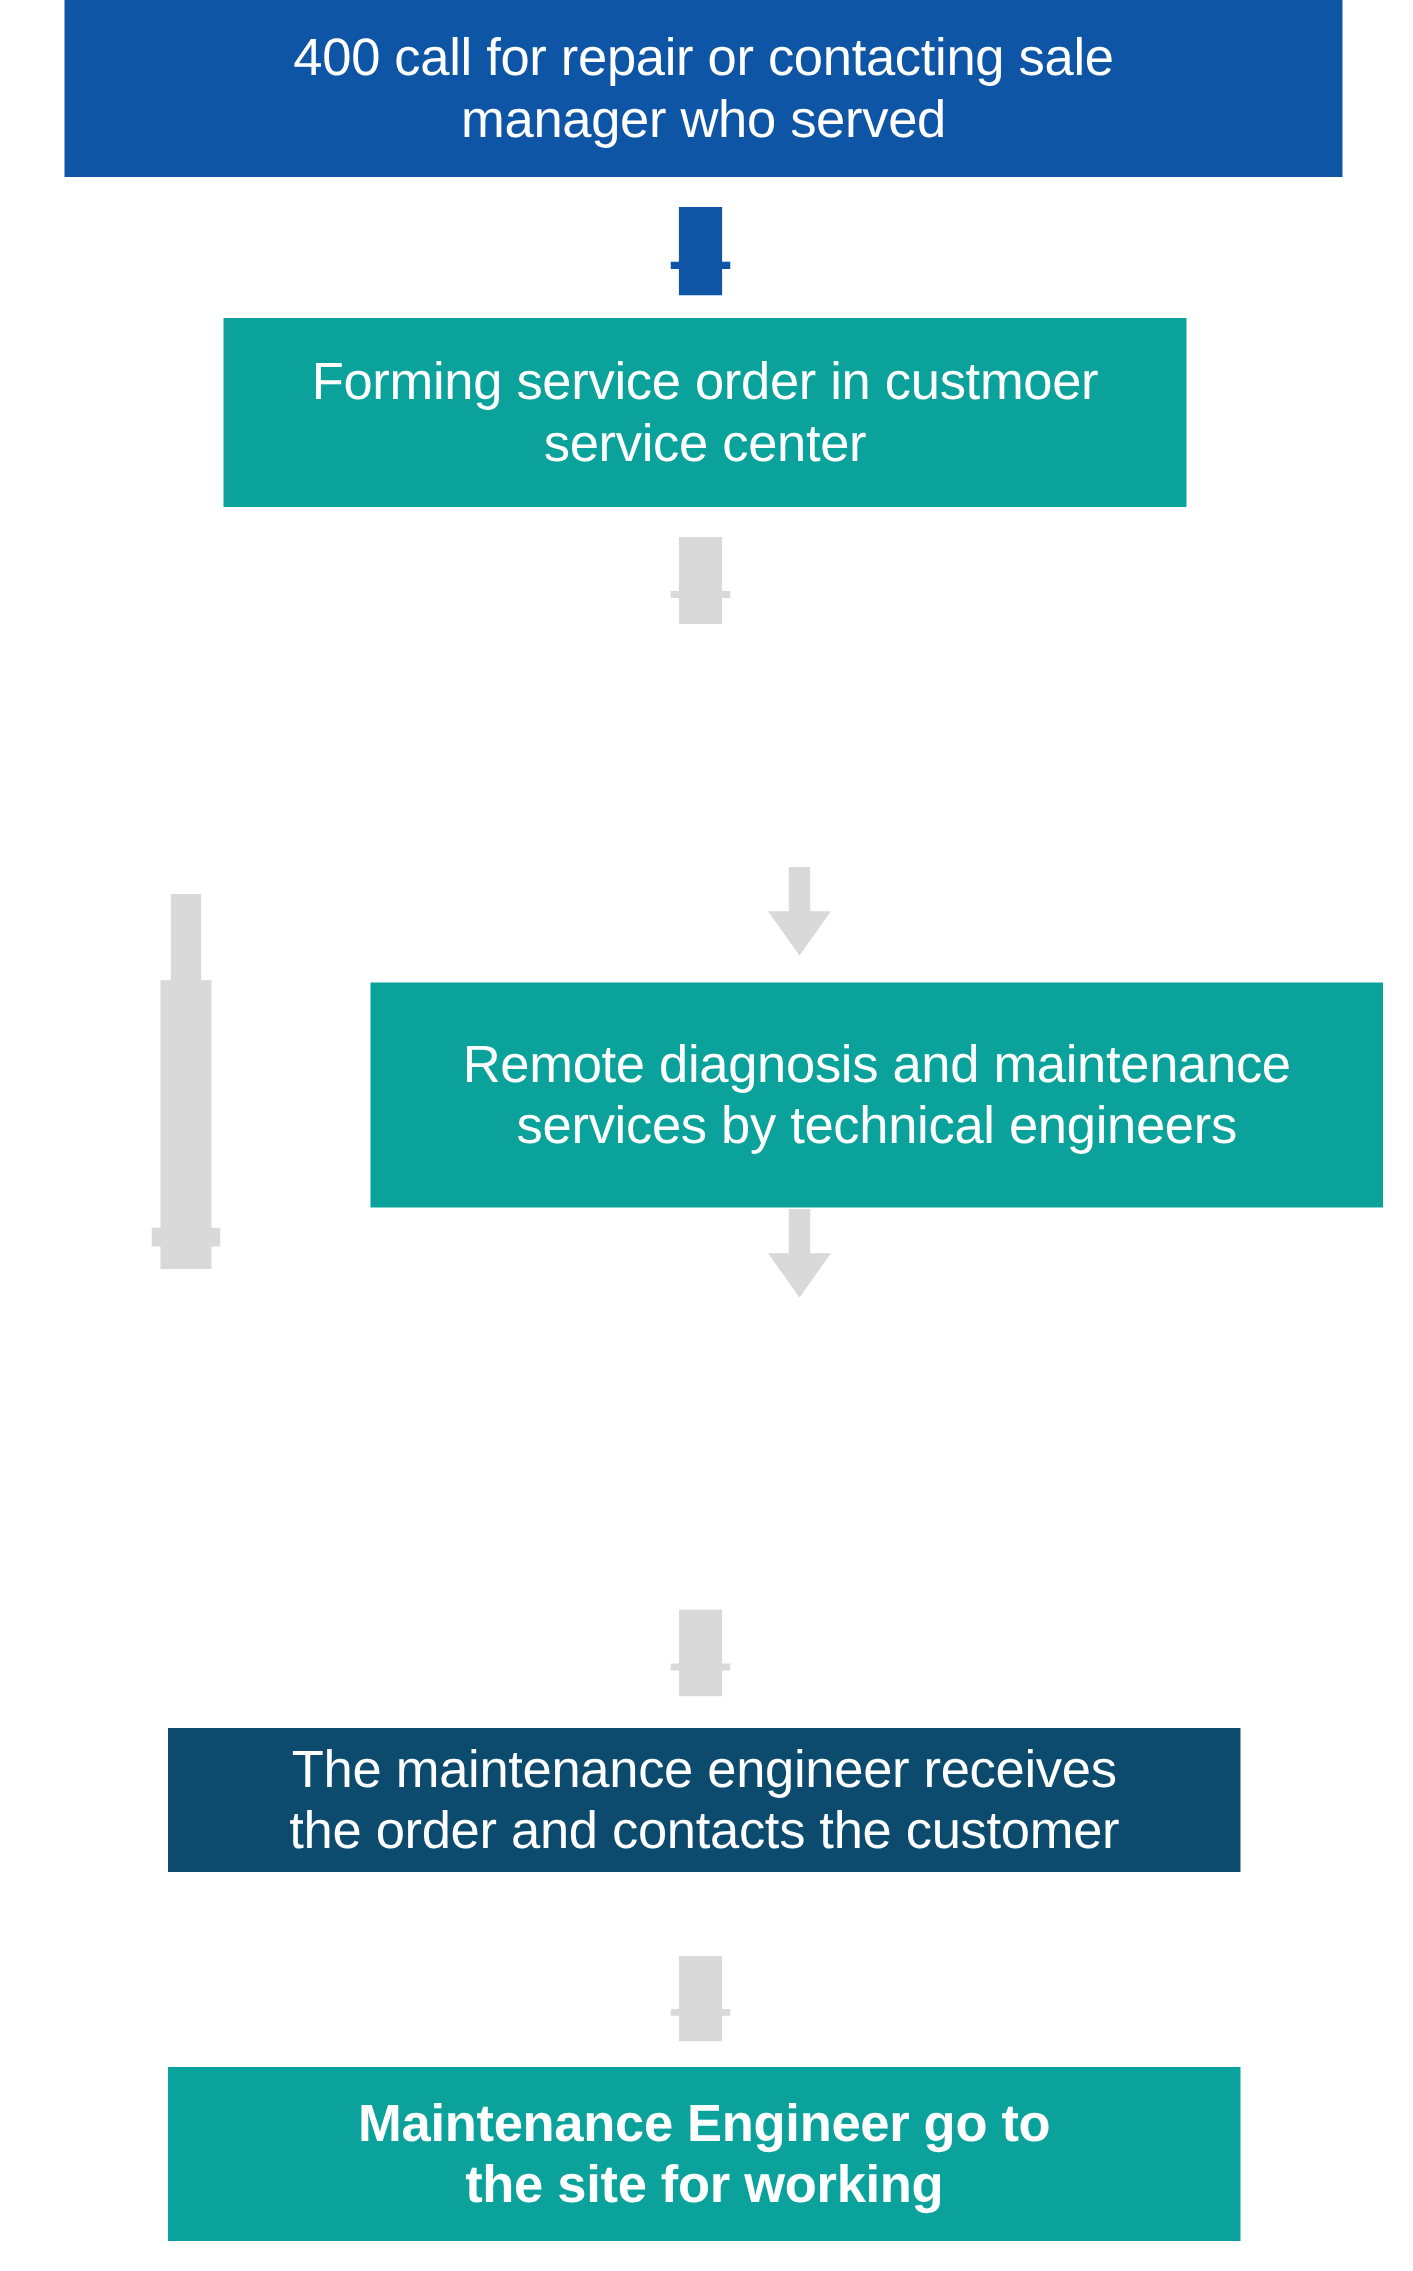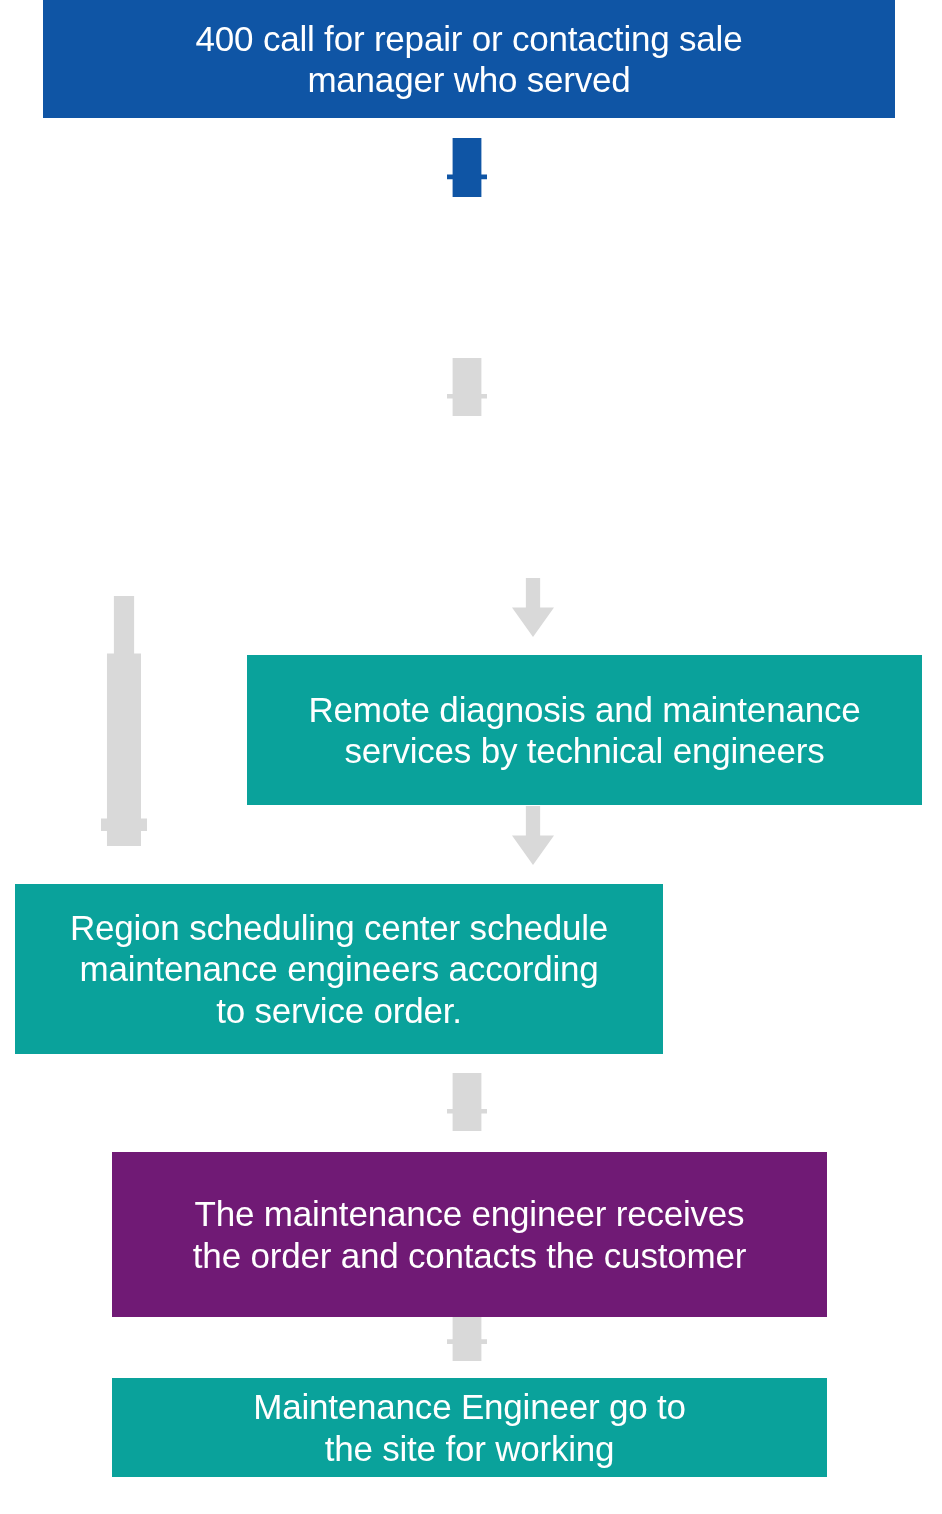--- a/index.html
+++ b/index.html
@@ -89,30 +89,29 @@
     </div>
     <div class="arrow" style="left: 447px; top: 1304px; width: 40px; height: 57px;">
       <svg viewBox="0 0 100 100" preserveAspectRatio="none" xmlns="http://www.w3.org/2000/svg" aria-hidden="true">
         <path d="M14,0 L86,0 L86,62 L100,62 L100,70 L86,70 L86,100 L14,100 L14,70 L0,70 L0,62 L14,62 Z" fill="#D9D9D9"></path>
       </svg>
     </div>
     <div class="node node-start" style="left: 43px; top: 0px; width: 852px; height: 118px; background: rgb(15, 85, 165); color: rgb(255, 255, 255);">
       <span class="node-text">400 call for repair or contacting  sale
 manager who served</span>
     </div>
+    <div class="node node-step" style="left: 149px; top: 212px; width: 642px; height: 126px; background: rgb(10, 162, 155); color: rgb(255, 255, 255);">
+      <span class="node-text">Forming service order in custmoer
+service center</span>
+    </div>
     <div class="node node-step" style="left: 247px; top: 655px; width: 675px; height: 150px; background: rgb(10, 162, 155); color: rgb(255, 255, 255);">
       <span class="node-text">Remote diagnosis and maintenance
 services by technical engineers</span>
     </div>
-    <div class="node node-step" style="left: 15px; top: 884px; width: 648px; height: 170px; background: rgb(10, 162, 155); color: rgb(255, 255, 255);">
-      <span class="node-text">Region scheduling center schedule
-maintenance engineers according
-to service order.</span>
-    </div>
-    <div class="node node-step" style="left: 112px; top: 1152px; width: 715px; height: 165px; background: #701a75; color: rgb(255, 255, 255);">
+    <div class="node node-step" style="left: 112px; top: 1152px; width: 715px; height: 96px; background: #0c4a6e; color: rgb(255, 255, 255);">
       <span class="node-text">The maintenance engineer receives
 the order and contacts the customer</span>
     </div>
-    <div class="node node-step" style="left: 112px; top: 1378px; width: 715px; height: 99px; background: rgb(10, 162, 155); color: rgb(255, 255, 255);">
+    <div class="node node-step" style="left: 112px; top: 1378px; width: 715px; height: 116px; background: rgb(10, 162, 155); color: rgb(255, 255, 255); font-weight: bold;">
       <span class="node-text">Maintenance Engineer go to
 the site for working</span>
     </div>
   </div>
 
 </body></html>

